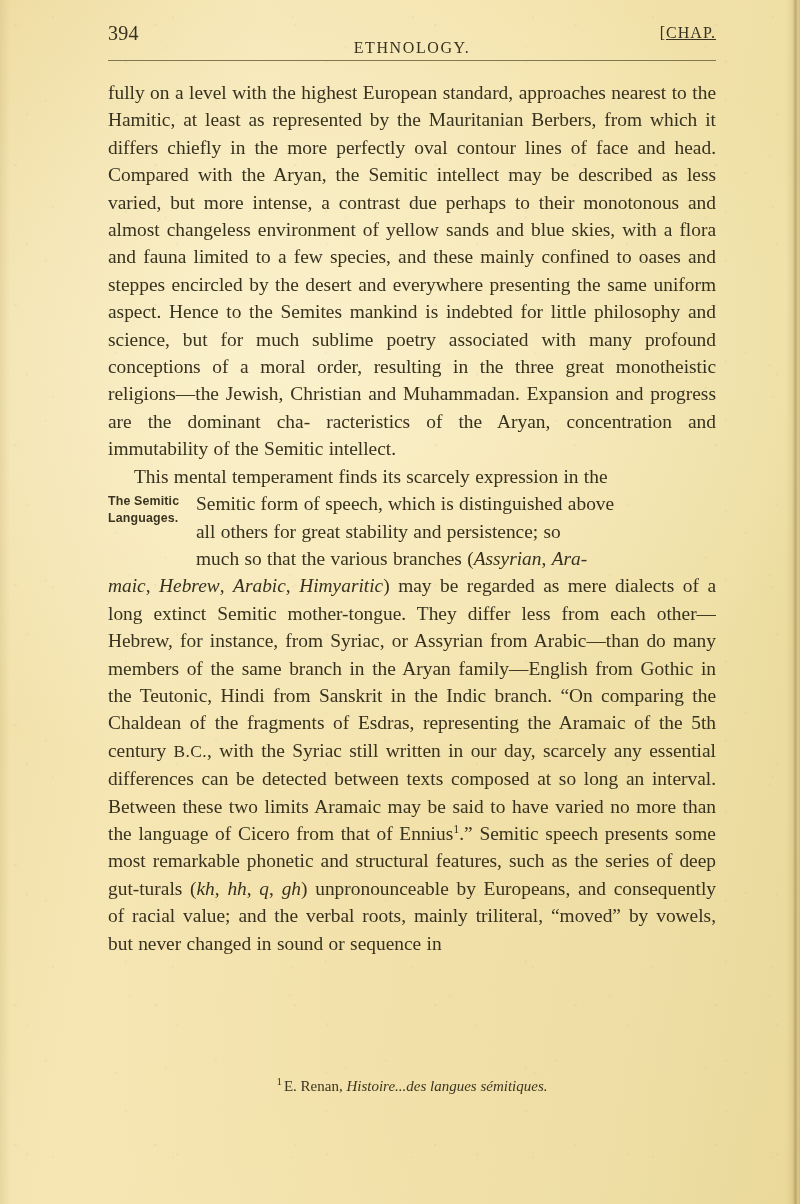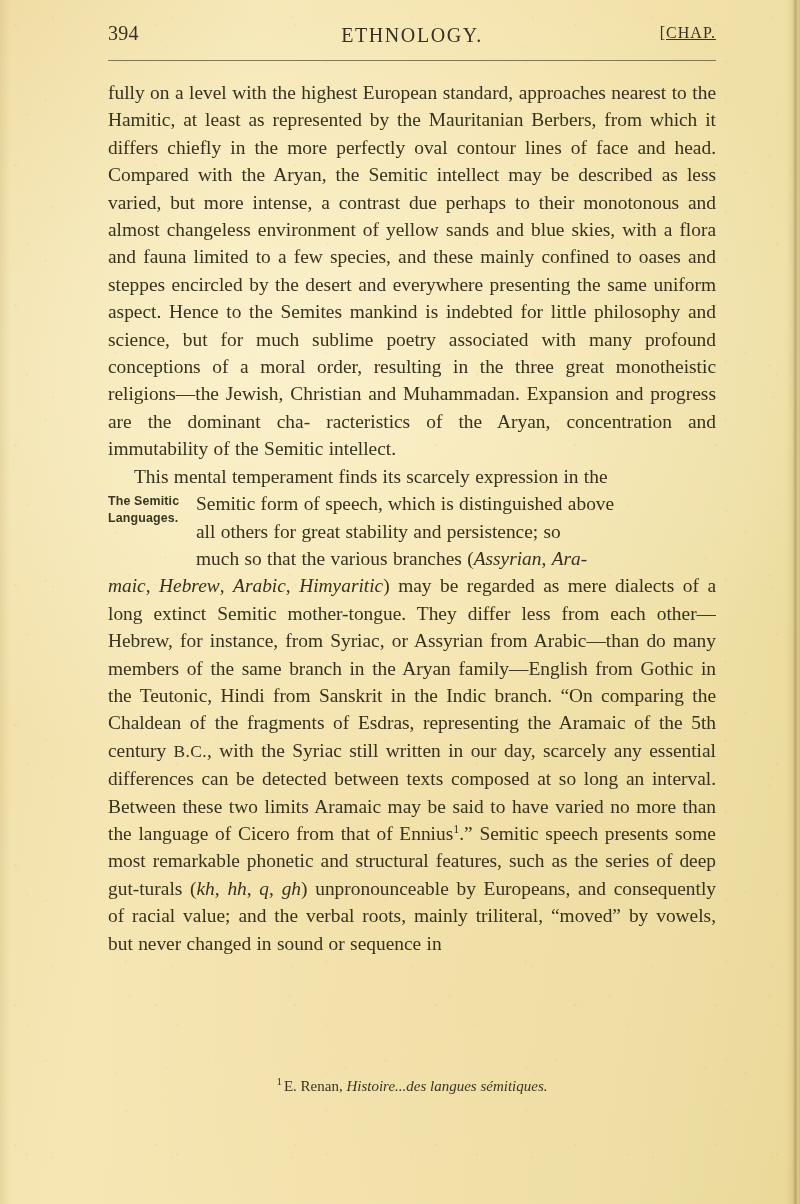--- a/index.html
+++ b/index.html
@@ -79,23 +79,23 @@
     font-size: 19px;
     letter-spacing: .2px;
   }
   .runhead .folio {
     position: absolute;
     left: 0; top: 0;
     font-size: 20px;
   }
   .runhead .title {
     position: absolute;
-    left: 0; right: 0; top: 2px;
+    left: 0; right: 0; top: 17px;
     text-align: center;
-    font-size: 20px;
+    font-size: 16px;
     letter-spacing: 1.6px;
   }
   .runhead .chap {
     position: absolute;
     right: 0; top: 2px;
     font-size: 16px;
     letter-spacing: 1px;
     text-decoration: underline;
   }
   .rule {

